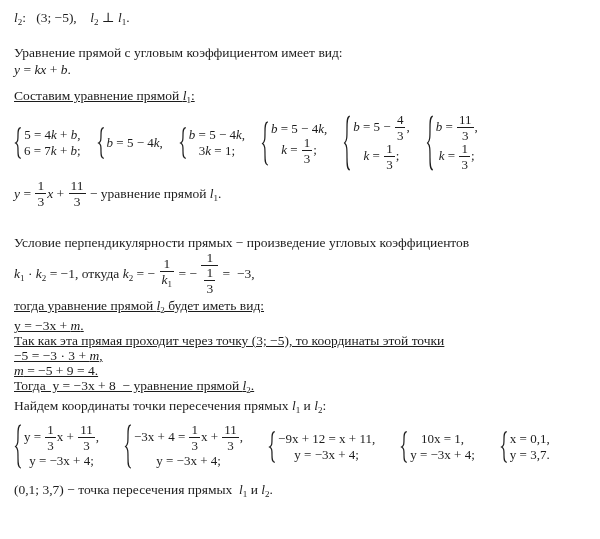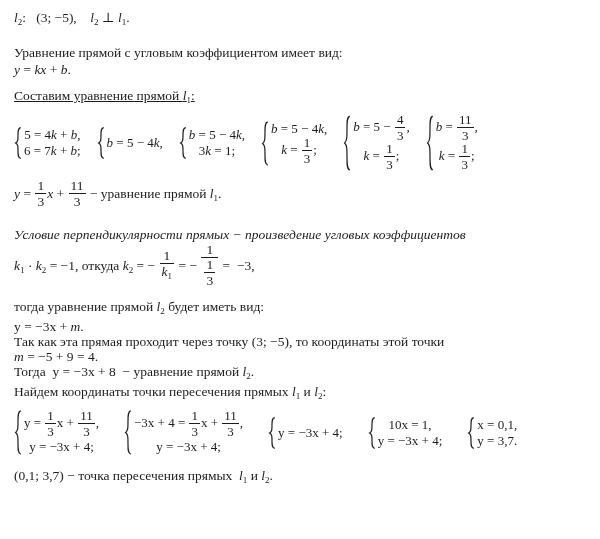--- a/index.html
+++ b/index.html
@@ -20,23 +20,23 @@
     line-height:13px; padding:0 1px; position:relative; top:-1px;
   }
   .frac > .num { display:block; padding:0 2px 1px; }
   .frac > .den { display:block; border-top:1px solid #1c1c1c; padding:1px 2px 0; }
 
   .given { margin-top:2px; }
   .intro { margin-top:14px; }
   .intro .line { line-height:17px; }
   .heading1 { margin-top:10px;text-decoration:underline; }
   .result { margin-top:8px; }
-  .cond { margin-top:18px;font-style:italic; }
+  .cond { margin-top:26px; }
   .kline { margin-top:2px; }
-  .para { margin-top:10px; }
+  .para { margin-top:1px;text-decoration:underline; }
   .heading2 { }
   .point { margin-top:12px; }
 
   .sys-row { display:flex; align-items:center; }
   .row1 { gap:16px; margin-top:6px; min-height:58px; }
   .row2 { gap:25px; margin-top:5px; min-height:47px; }
   .sys { display:flex; align-items:center; }
   .brace { display:block; margin-right:2px; }
   .brace svg { display:block; width:8px; }
   .h2 .brace svg { height:32px; }
@@ -131,20 +131,21 @@
 
   <div class="line result"><span class="it">y</span><span> = </span><span class="frac"><span class="num"><span>1</span></span><span class="den"><span>3</span></span></span><span class="it">x</span><span> + </span><span class="frac"><span class="num"><span>11</span></span><span class="den"><span>3</span></span></span><span> − уравнение прямой </span><span class="it">l</span><span class="sub"><span>1</span></span><span>.</span></div>
 
   <div class="line cond">Условие перпендикулярности прямых − произведение угловых коэффициентов</div>
   <div class="line kline"><span class="it">k</span><span class="sub"><span>1</span></span><span> · </span><span class="it">k</span><span class="sub"><span>2</span></span><span> = −1, откуда </span><span class="it">k</span><span class="sub"><span>2</span></span><span> = − </span><span class="frac"><span class="num"><span>1</span></span><span class="den"><span class="it">k</span><span class="sub"><span>1</span></span></span></span><span> = − </span><span class="frac"><span class="num"><span>1</span></span><span class="den"><span class="frac"><span class="num"><span>1</span></span><span class="den"><span>3</span></span></span></span></span><span> =  −3,</span></div>
 
   <div class="para">
     <div class="line"><span>тогда уравнение прямой </span><span class="it">l</span><span class="sub"><span>2</span></span><span> будет иметь вид:</span></div>
     <div class="line"><span>y = −3x + </span><span class="it">m</span><span>.</span></div>
     <div class="line">Так как эта прямая проходит через точку (3; −5), то координаты этой точки</div>
+    <div class="line"><span>−5 = −3 · 3 + </span><span class="it">m</span><span>,</span></div>
     <div class="line"><span class="it">m</span><span> = −5 + 9 = 4.</span></div>
     <div class="line"><span>Тогда  y = −3x + 8  − уравнение прямой </span><span class="it">l</span><span class="sub"><span>2</span></span><span>.</span></div>
   </div>
 
   <div class="line heading2"><span>Найдем координаты точки пересечения прямых </span><span class="it">l</span><span class="sub"><span>1</span></span><span> и </span><span class="it">l</span><span class="sub"><span>2</span></span><span>:</span></div>
 
   <div class="sys-row row2">
     <div class="sys h3">
       <span class="brace">
           <svg viewBox="0 0 20 100" preserveAspectRatio="none">
@@ -167,20 +168,21 @@
         <div class="ln"><span>y = −3x + 4;</span></div>
       </div>
     </div>
     <div class="sys h2">
       <span class="brace">
           <svg viewBox="0 0 20 100" preserveAspectRatio="none">
             <path d="M17 2 C10 3 10 12 10 24 C10 40 10 46 4 50 C10 54 10 60 10 76 C10 88 10 97 17 98" fill="none" stroke="#1c1c1c" stroke-width="1.2" vector-effect="non-scaling-stroke"></path>
           </svg>
         </span>
       <div class="lines">
+        <div class="ln"><span>−9x + 12 = x + 11,</span></div>
         <div class="ln"><span>y = −3x + 4;</span></div>
       </div>
     </div>
     <div class="sys h2">
       <span class="brace">
           <svg viewBox="0 0 20 100" preserveAspectRatio="none">
             <path d="M17 2 C10 3 10 12 10 24 C10 40 10 46 4 50 C10 54 10 60 10 76 C10 88 10 97 17 98" fill="none" stroke="#1c1c1c" stroke-width="1.2" vector-effect="non-scaling-stroke"></path>
           </svg>
         </span>
       <div class="lines">

